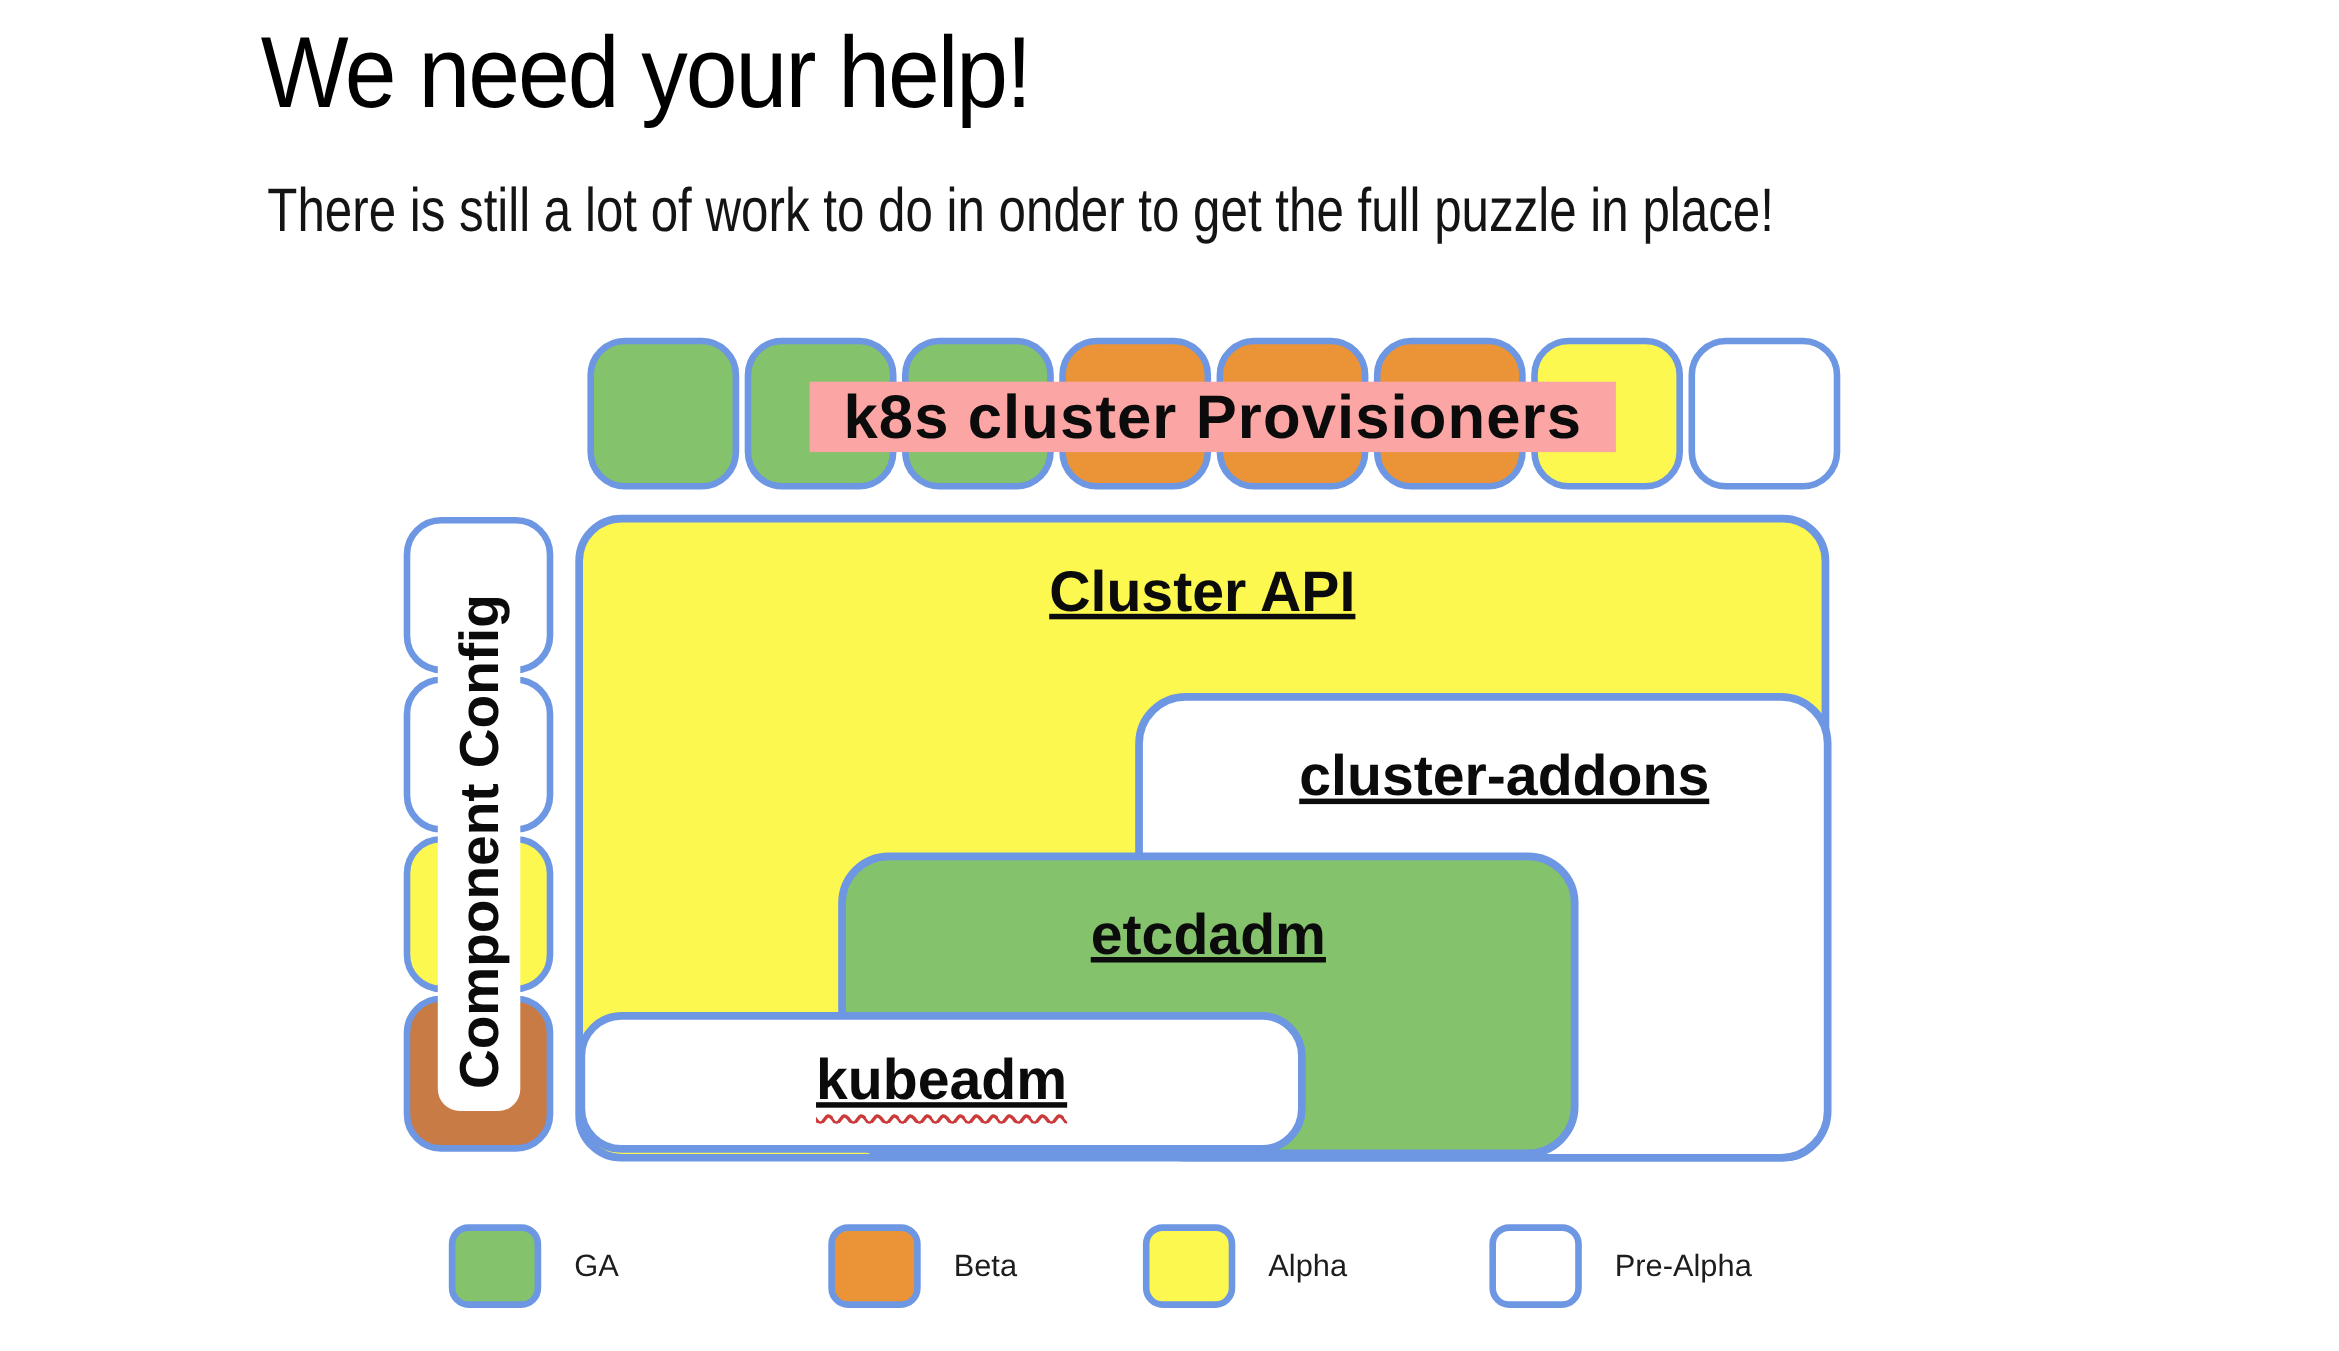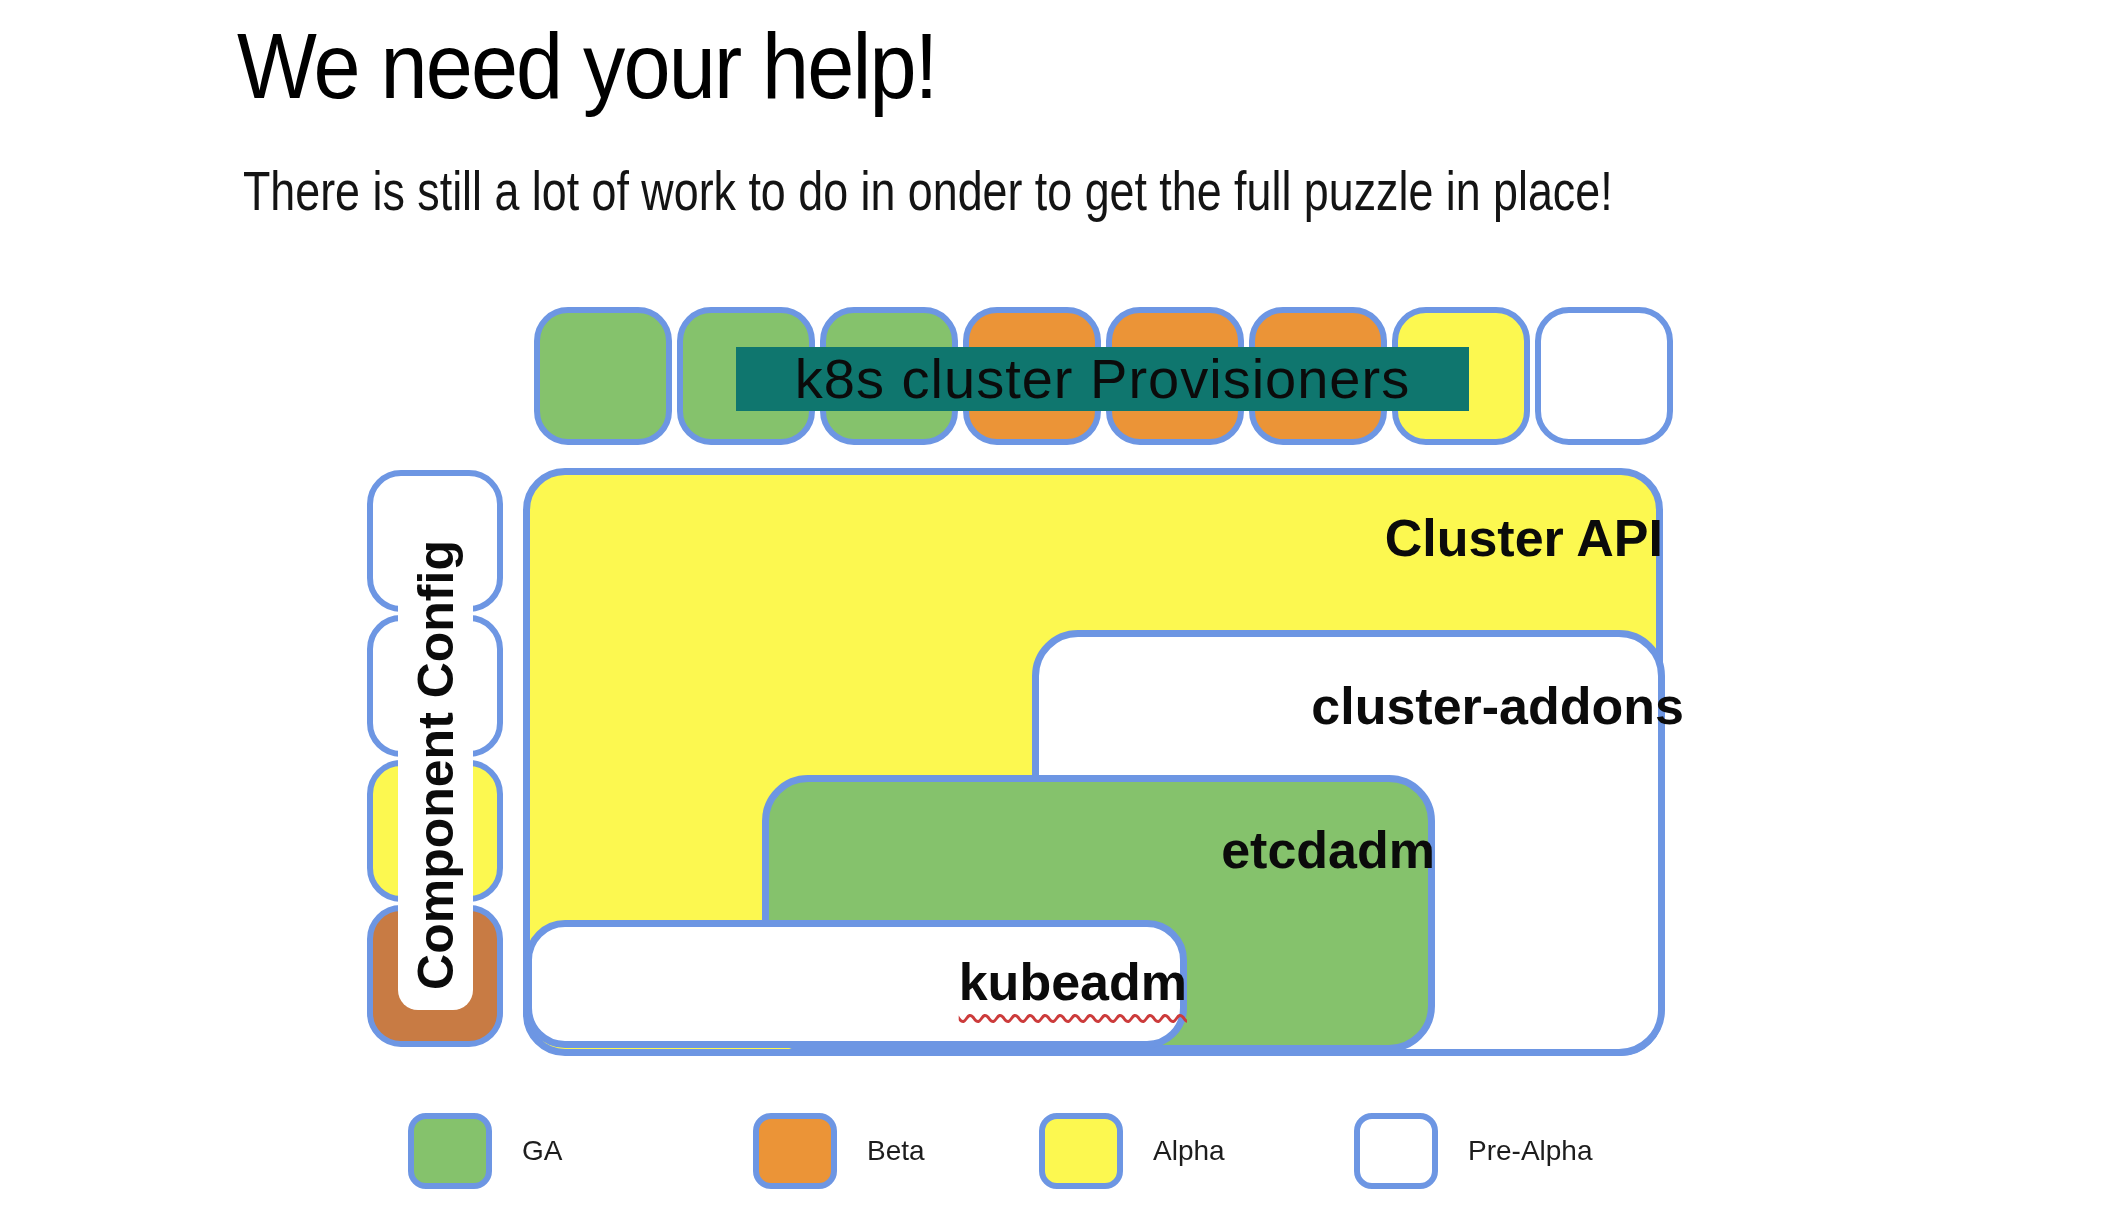--- a/index.html
+++ b/index.html
@@ -31,28 +31,29 @@
   .bigbox{
     position:absolute;box-sizing:border-box;
     border:7px solid var(--border-blue);
   }
   .c-ga{background:var(--ga-green);}
   .c-beta{background:var(--beta-orange);}
   .c-beta-dark{background:var(--beta-orange-dark);}
   .c-alpha{background:var(--alpha-yellow);}
   .c-prealpha{background:var(--prealpha-white);}
   .box-label{
-    position:absolute;text-align:right;
+    position:absolute;text-align:center;
     font-size:52px;font-weight:700;color:#0b0b0b;
     white-space:nowrap;
+    text-decoration:underline;
   }
   .prov-label{
     position:absolute;left:736px;top:347px;width:733px;height:64px;
-    background:#0f766e;line-height:64px;text-align:center;
-    font-size:56px;font-weight:400;letter-spacing:1px;color:#0b0b0b;
+    background:#fca5a5;line-height:64px;text-align:center;
+    font-size:56px;font-weight:700;letter-spacing:1px;color:#0b0b0b;
     white-space:nowrap;
   }
   .side-label{
     position:absolute;left:398px;top:520px;width:75px;height:490px;
     background:#ffffff;border-radius:20px;
     display:flex;align-items:center;justify-content:center;
   }
   .side-label span{
     transform:rotate(-90deg);white-space:nowrap;
     font-size:50px;font-weight:700;color:#0b0b0b;

